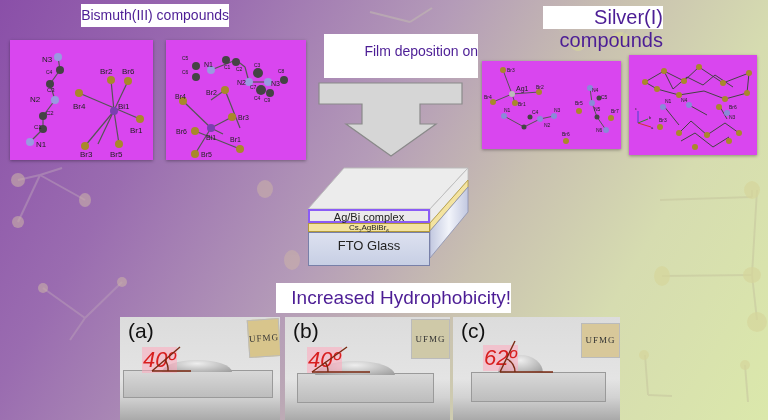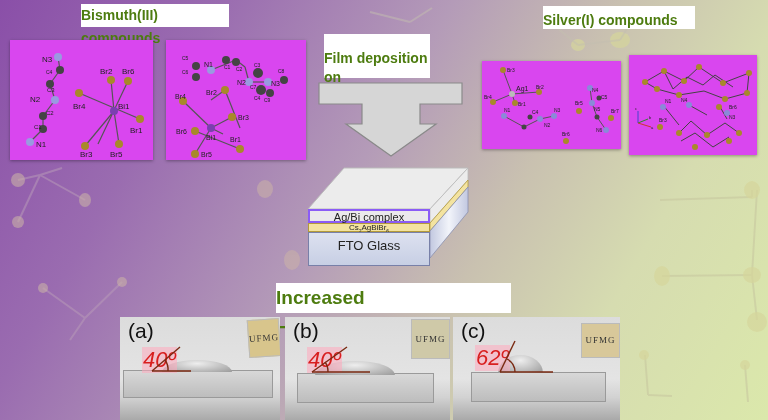--- a/index.html
+++ b/index.html
@@ -1,19 +1,19 @@
 <!DOCTYPE html>
 <html><head>
 <meta charset="utf-8">
 <style>
   html,body{margin:0;padding:0;}
   body{width:768px;height:420px;overflow:hidden;position:relative;font-family:"Liberation Sans",sans-serif;
     background:linear-gradient(120deg,#8a4fa8 0%,#9a6cb0 22%,#b49bb8 45%,#c9c1b0 62%,#d6dcb0 78%,#dbe8ab 100%);}
   .abs{position:absolute;}
-  .label-box{background:#fff;color:#4d7c0f;font-weight:bold;text-align:left;position:absolute;}
+  .label-box{background:#fff;color:#4c1d95;font-weight:normal;text-align:right;position:absolute;}
   .panel{position:absolute;background:#d946ef;border-radius:0;box-shadow:0 1px 3px rgba(0,0,0,0.35);overflow:hidden;}
   .panel svg{position:absolute;left:0;top:0;}
   .atomlbl{font-family:"Liberation Sans",sans-serif;fill:#222;}
   .bg-mol{position:absolute;left:0;top:0;}
   .photo{position:absolute;background:linear-gradient(180deg,#dcdcdc 0%,#e4e4e4 60%,#d2d2d2 78%,#a9a9a9 100%);overflow:hidden;}
   .photo .plabel{position:absolute;left:8px;top:2px;font-size:21px;color:#111;}
   .photo .angle{position:absolute;font-size:22px;color:#d81f1f;background:rgba(255,170,190,0.55);padding:0 1px;font-style:italic;}
   .photo .inset{position:absolute;border:1px solid #bbb;}
   .photo .inset span{position:absolute;left:0;right:0;text-align:center;font-family:"Liberation Serif",serif;font-size:9px;color:#333;letter-spacing:1px;}
   .slab{position:absolute;background:linear-gradient(180deg,#d8d8d8,#bdbdbd);border:1px solid #9a9a9a;}
@@ -64,21 +64,21 @@
   <g stroke="#c4bfb0" stroke-width="2" fill="none" opacity="0.5">
     <line x1="545" y1="18" x2="578" y2="45"></line>
       <line x1="578" y1="45" x2="620" y2="40"></line>
       <line x1="620" y1="40" x2="640" y2="8"></line>
     <line x1="370" y1="12" x2="410" y2="22"></line>
       <line x1="410" y1="22" x2="432" y2="8"></line>
   </g>
 </svg>
 
 <div class="label-box" style="left:81px;top:4px;width:148px;height:23px;line-height:23px;font-size:14px;">Bismuth(III) compounds</div>
-<div class="label-box" style="left:543px;top:6px;width:152px;height:23px;line-height:28px;font-size:14px;">Silver(I) compounds</div>
+<div class="label-box" style="left:543px;top:6px;width:120px;height:23px;line-height:23px;font-size:20px;">Silver(I) compounds</div>
 
 <div class="panel" style="left:10px;top:40px;width:143px;height:120px;">
   <svg width="143" height="120">
     <g stroke="#555" stroke-width="1.2">
       <line x1="48" y1="17" x2="50" y2="30"></line>
         <line x1="50" y1="30" x2="40" y2="44"></line>
         <line x1="40" y1="44" x2="45" y2="60"></line>
       <line x1="45" y1="60" x2="33" y2="76"></line>
         <line x1="33" y1="76" x2="33" y2="89"></line>
         <line x1="33" y1="89" x2="20" y2="102"></line>
@@ -179,21 +179,21 @@
       <text x="9" y="59" font-size="7">Br4</text>
       <text x="72" y="80" font-size="7">Br3</text>
       <text x="10" y="94" font-size="7">Br6</text>
       <text x="40" y="100" font-size="7">Bi1</text>
       <text x="64" y="102" font-size="7">Br1</text>
       <text x="35" y="117" font-size="7">Br5</text>
     </g>
   </svg>
 </div>
 
-<div class="label-box" style="left:324px;top:34px;width:106px;height:44px;font-size:14px;line-height:19px;padding-top:15px;box-sizing:border-box;">
+<div class="label-box" style="left:324px;top:34px;width:154px;height:44px;font-size:14px;line-height:19px;padding-top:8px;box-sizing:border-box;">
   <div>Film deposition on</div>
 </div>
 
 <svg class="abs" style="left:318px;top:82px;" width="146" height="76">
   <path d="M1,1 H144 V22 H102 V42 H118 L73,74 L28,42 H44 V22 H1 Z" fill="#d6d6d6" stroke="#8a8a8a" stroke-width="1.2"></path>
 </svg>
 
 <div class="panel" style="left:482px;top:61px;width:139px;height:88px;">
   <svg width="139" height="88">
     <g stroke="#555" stroke-width="1">
@@ -357,21 +357,21 @@
       </g>
     </svg>
 </div>
 <div class="photo" style="left:453px;top:317px;width:167px;height:103px;">
   <div class="plabel">(c)</div>
   <div class="inset" style="left:128px;top:6px;width:37px;height:33px;background:#d8c89a;">
       <span style="top:11px;">UFMG</span>
     </div>
   <div class="slab" style="left:18px;top:55px;width:133px;height:28px;"></div>
   <div class="drop" style="left:45px;top:38px;width:45px;height:18px;"></div>
-  <div class="angle" style="left:22px;top:28px;">62º</div>
+  <div class="angle" style="left:30px;top:28px;">62º</div>
   <svg class="abs" style="left:0;top:0;" width="167" height="103">
       <g stroke="#7a2a12" stroke-width="1.4" fill="none">
         <line x1="47" y1="55" x2="100" y2="55"></line>
         <line x1="47" y1="55" x2="62" y2="24"></line>
         <path d="M62,55 A15,15 0 0 0 54,42"></path>
       </g>
     </svg>
 </div>
 
 </body></html>

